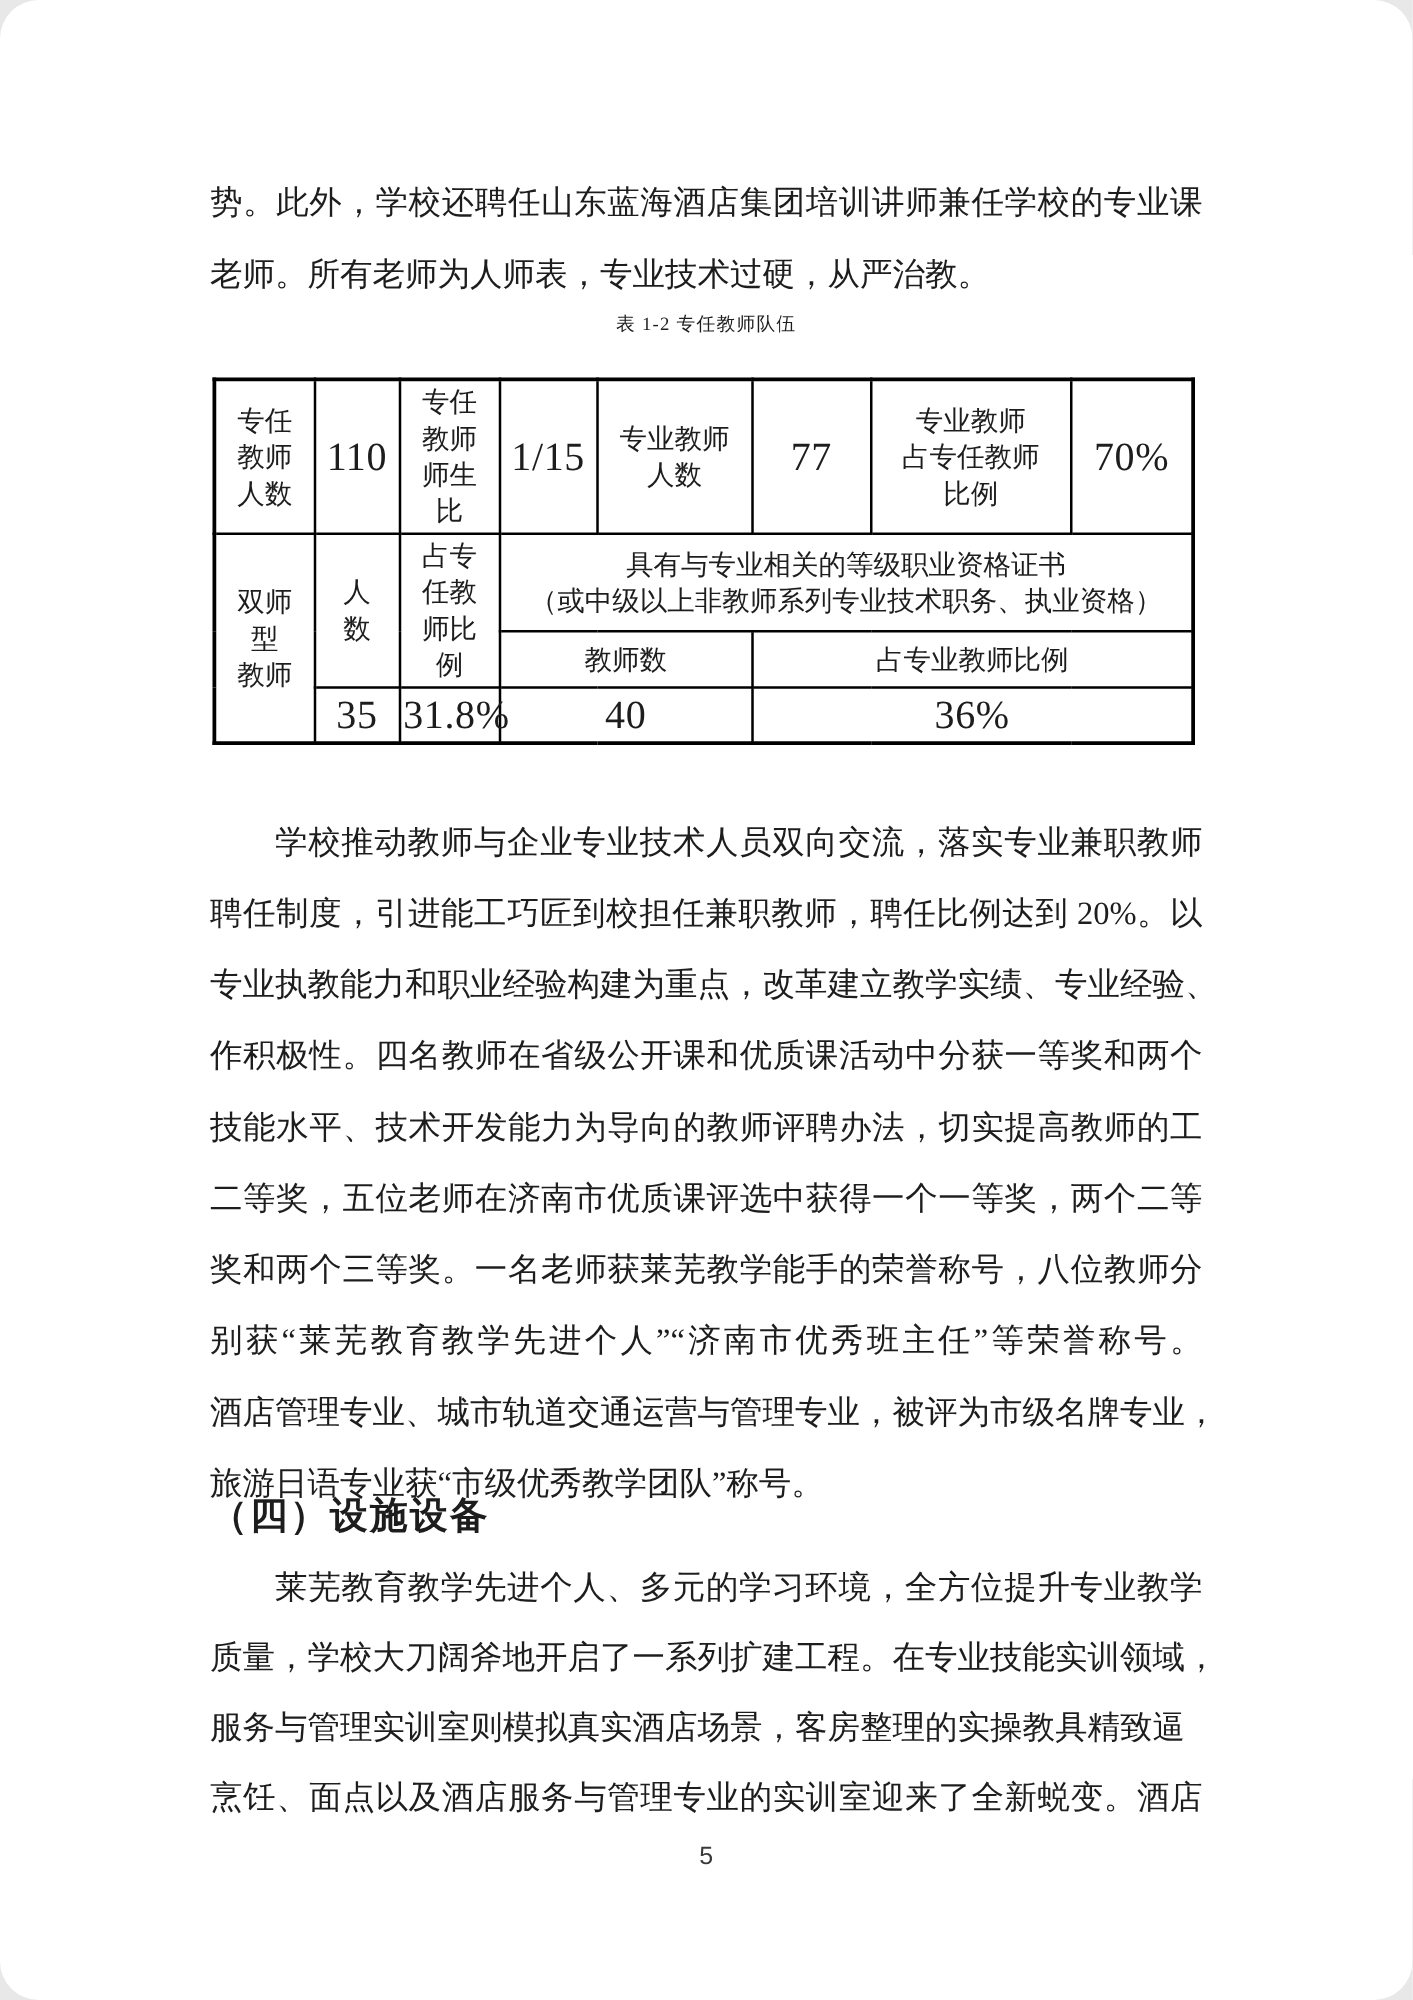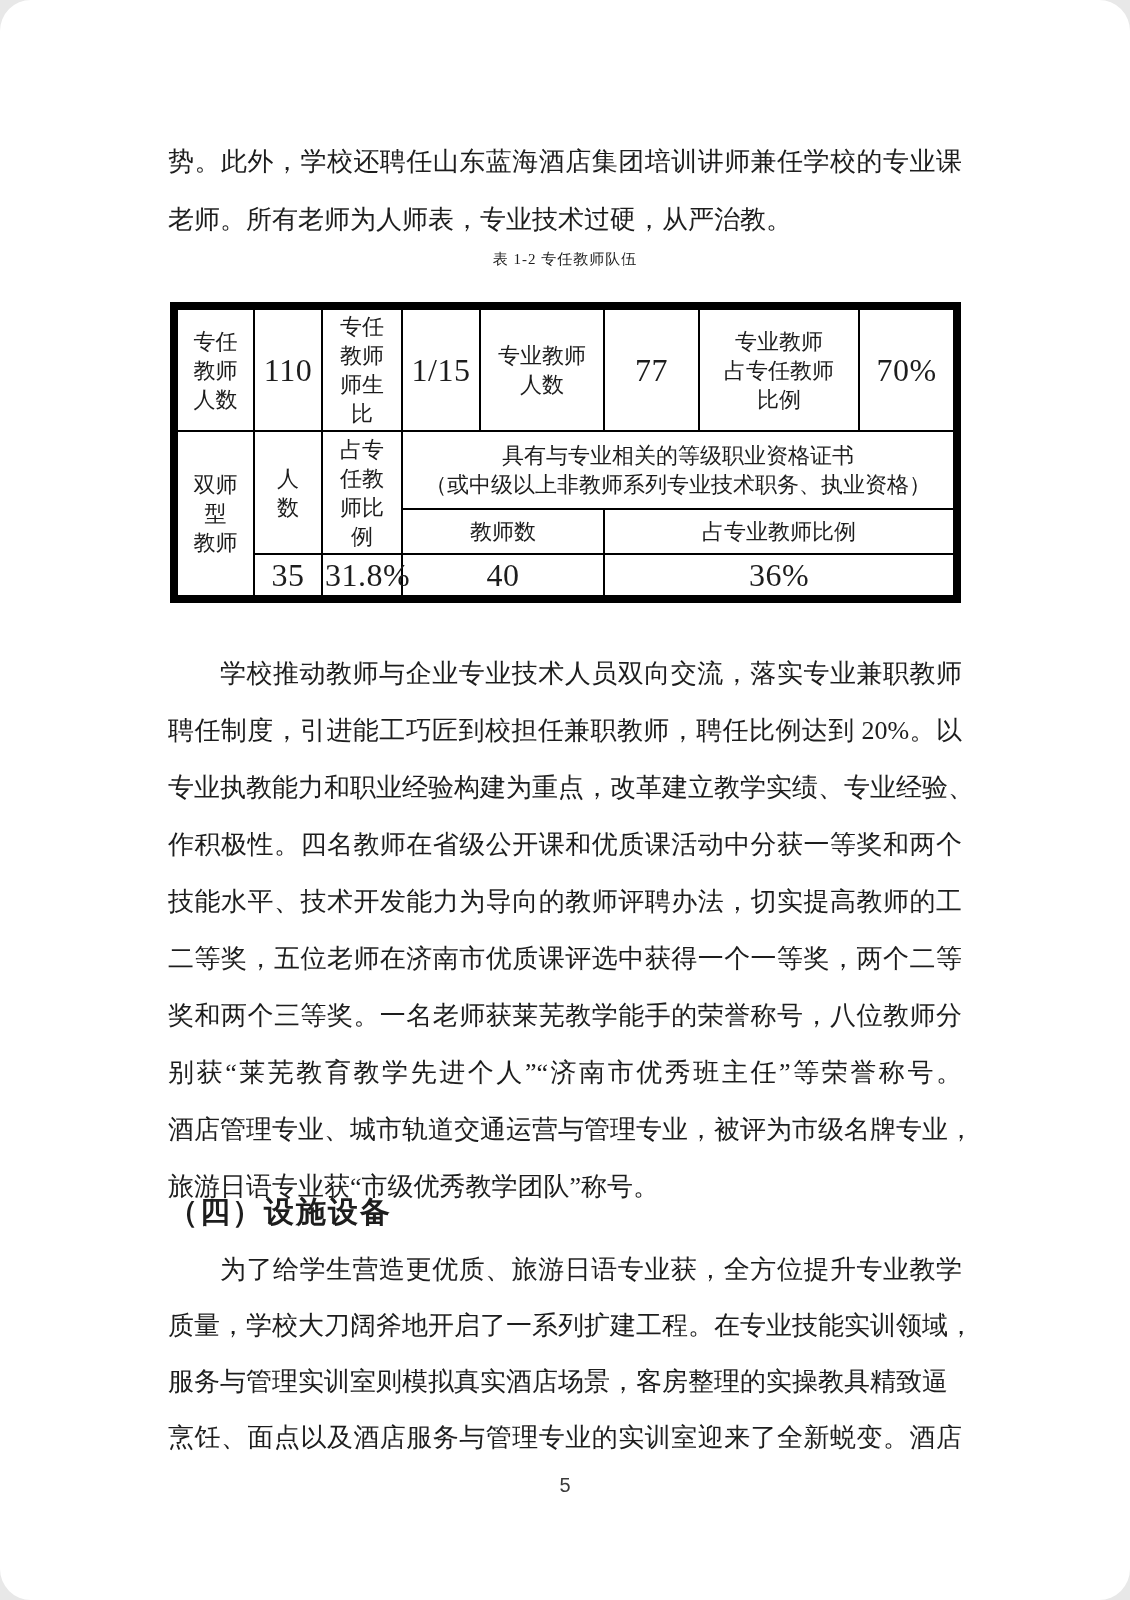--- a/index.html
+++ b/index.html
@@ -45,21 +45,21 @@
     font-size: 15px;
     letter-spacing: 1px;
   }
 
   #teacher-table-wrap { top: 302px; }
   table.stats {
     border-collapse: collapse;
     table-layout: fixed;
     width: 786px;
     margin-left: 2px;
-    border: 8px solid #000000;
+    border: 3px solid #000000;
   }
   table.stats td {
     border: 2px solid #000;
     text-align: center;
     vertical-align: middle;
     font-size: 22px;
     line-height: 29px;
     white-space: pre-line;
     padding: 2px 2px;
   }
@@ -171,21 +171,21 @@
     <div class="line">二等奖，五位老师在济南市优质课评选中获得一个一等奖，两个二等</div>
     <div class="line">奖和两个三等奖。一名老师获莱芜教学能手的荣誉称号，八位教师分</div>
     <div class="line">别获“莱芜教育教学先进个人”“济南市优秀班主任”等荣誉称号。</div>
     <div class="line">酒店管理专业、城市轨道交通运营与管理专业，被评为市级名牌专业，</div>
     <div class="line last">旅游日语专业获“市级优秀教学团队”称号。</div>
   </div>
 
   <div class="content" id="section-heading">（四）设施设备</div>
 
   <div class="content bodytext" id="para3" style="position:absolute;">
-    <div class="line indent">为了给学生营造更优质、旅游日语专业获，全方位提升专业教学</div>
+    <div class="line indent">莱芜教育教学先进个人、多元的学习环境，全方位提升专业教学</div>
     <div class="line">质量，学校大刀阔斧地开启了一系列扩建工程。在专业技能实训领域，</div>
     <div class="line last">服务与管理实训室则模拟真实酒店场景，客房整理的实操教具精致逼</div>
     <div class="line">烹饪、面点以及酒店服务与管理专业的实训室迎来了全新蜕变。酒店</div>
   </div>
 
   <div id="page-number">5</div>
 
 </div>
 
 </body></html>

